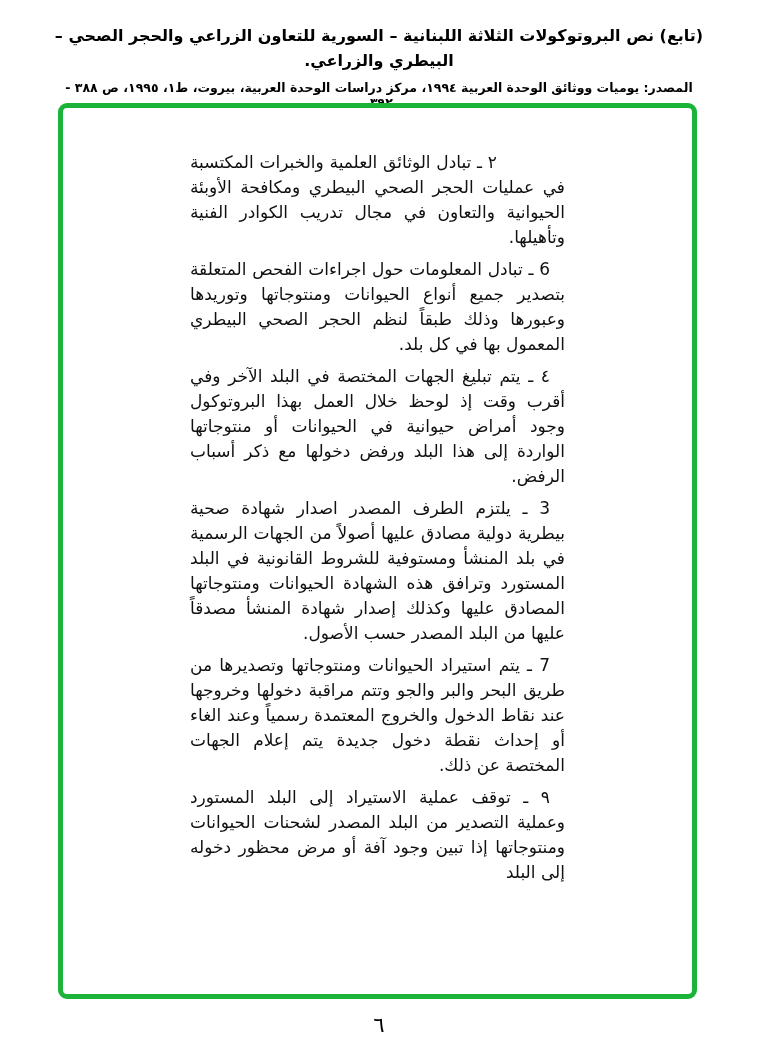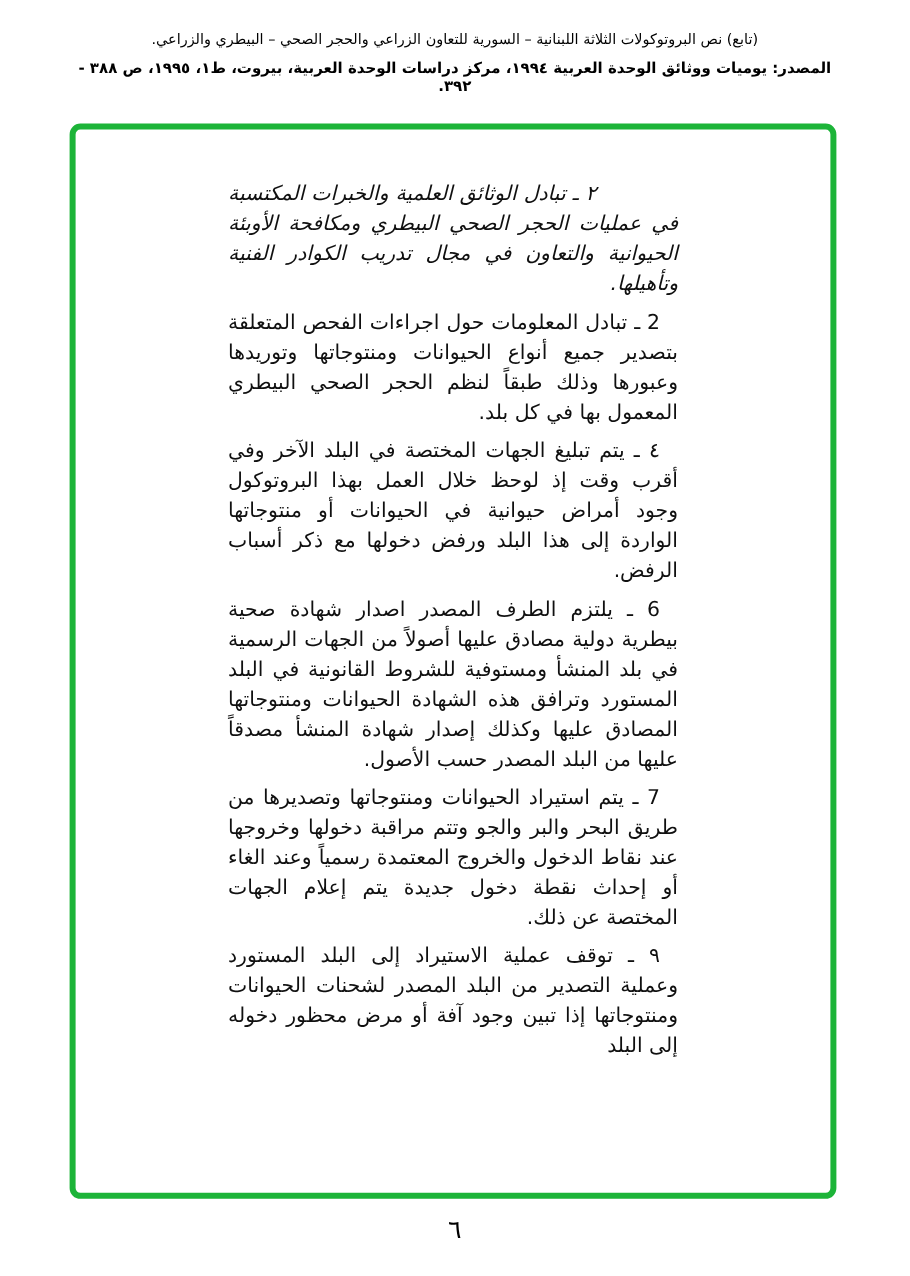--- a/index.html
+++ b/index.html
@@ -18,22 +18,22 @@
   }
   .header {
     position: absolute;
     top: 24px;
     left: 0;
     right: 0;
     direction: rtl;
     text-align: center;
   }
   .header-title {
-    font-size: 12px;
-    font-weight: normal;
+    font-size: 16px;
+    font-weight: bold;
     line-height: 1.55;
     color: #000000;
     padding: 0 28px;
   }
   .header-source {
     font-size: 12.5px;
     font-weight: bold;
     margin-top: 6px;
     color: #000000;
     padding: 0 60px;
@@ -57,21 +57,20 @@
   .para {
     font-size: 17px;
     line-height: 25px;
     text-align: justify;
     text-indent: 15px;
     margin: 0 0 7px 0;
     color: #101010;
   }
   .para.deep-indent {
     text-indent: 68px;
-    font-style: italic;
   }
   .page-number {
     position: absolute;
     top: 1013px;
     left: 0;
     right: 0;
     text-align: center;
     font-size: 21px;
     color: #000000;
     direction: rtl;
@@ -83,23 +82,23 @@
 <div class="page">
 
   <div class="header">
     <div class="header-title">(تابع) نص البروتوكولات الثلاثة اللبنانية – السورية للتعاون الزراعي والحجر الصحي – البيطري والزراعي.</div>
     <div class="header-source">المصدر: يوميات ووثائق الوحدة العربية ١٩٩٤، مركز دراسات الوحدة العربية، بيروت، ط١، ١٩٩٥، ص ٣٨٨ - ٣٩٢.</div>
   </div>
 
   <div class="green-box" style="border-color: rgb(28, 180, 56);">
     <div class="text-column">
       <p class="para deep-indent">٢ ـ تبادل الوثائق العلمية والخبرات المكتسبة في عمليات الحجر الصحي البيطري ومكافحة الأوبئة الحيوانية والتعاون في مجال تدريب الكوادر الفنية وتأهيلها.</p>
-      <p class="para">2 ـ تبادل المعلومات حول اجراءات الفحص المتعلقة بتصدير جميع أنواع الحيوانات ومنتوجاتها وتوريدها وعبورها وذلك طبقاً لنظم الحجر الصحي البيطري المعمول بها في كل بلد.</p>
+      <p class="para">6 ـ تبادل المعلومات حول اجراءات الفحص المتعلقة بتصدير جميع أنواع الحيوانات ومنتوجاتها وتوريدها وعبورها وذلك طبقاً لنظم الحجر الصحي البيطري المعمول بها في كل بلد.</p>
       <p class="para">٤ ـ يتم تبليغ الجهات المختصة في البلد الآخر وفي أقرب وقت إذ لوحظ خلال العمل بهذا البروتوكول وجود أمراض حيوانية في الحيوانات أو منتوجاتها الواردة إلى هذا البلد ورفض دخولها مع ذكر أسباب الرفض.</p>
-      <p class="para">6 ـ يلتزم الطرف المصدر اصدار شهادة صحية بيطرية دولية مصادق عليها أصولاً من الجهات الرسمية في بلد المنشأ ومستوفية للشروط القانونية في البلد المستورد وترافق هذه الشهادة الحيوانات ومنتوجاتها المصادق عليها وكذلك إصدار شهادة المنشأ مصدقاً عليها من البلد المصدر حسب الأصول.</p>
+      <p class="para">3 ـ يلتزم الطرف المصدر اصدار شهادة صحية بيطرية دولية مصادق عليها أصولاً من الجهات الرسمية في بلد المنشأ ومستوفية للشروط القانونية في البلد المستورد وترافق هذه الشهادة الحيوانات ومنتوجاتها المصادق عليها وكذلك إصدار شهادة المنشأ مصدقاً عليها من البلد المصدر حسب الأصول.</p>
       <p class="para">7 ـ يتم استيراد الحيوانات ومنتوجاتها وتصديرها من طريق البحر والبر والجو وتتم مراقبة دخولها وخروجها عند نقاط الدخول والخروج المعتمدة رسمياً وعند الغاء أو إحداث نقطة دخول جديدة يتم إعلام الجهات المختصة عن ذلك.</p>
       <p class="para">٩ ـ توقف عملية الاستيراد إلى البلد المستورد وعملية التصدير من البلد المصدر لشحنات الحيوانات ومنتوجاتها إذا تبين وجود آفة أو مرض محظور دخوله إلى البلد</p>
     </div>
   </div>
 
   <div class="page-number">٦</div>
 
 </div>
 
 </body></html>

